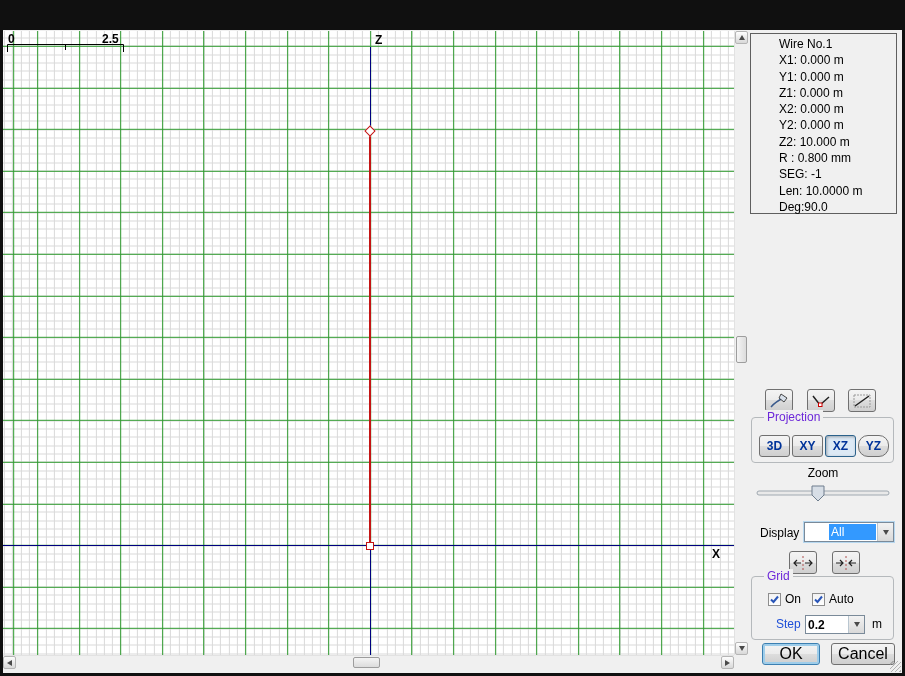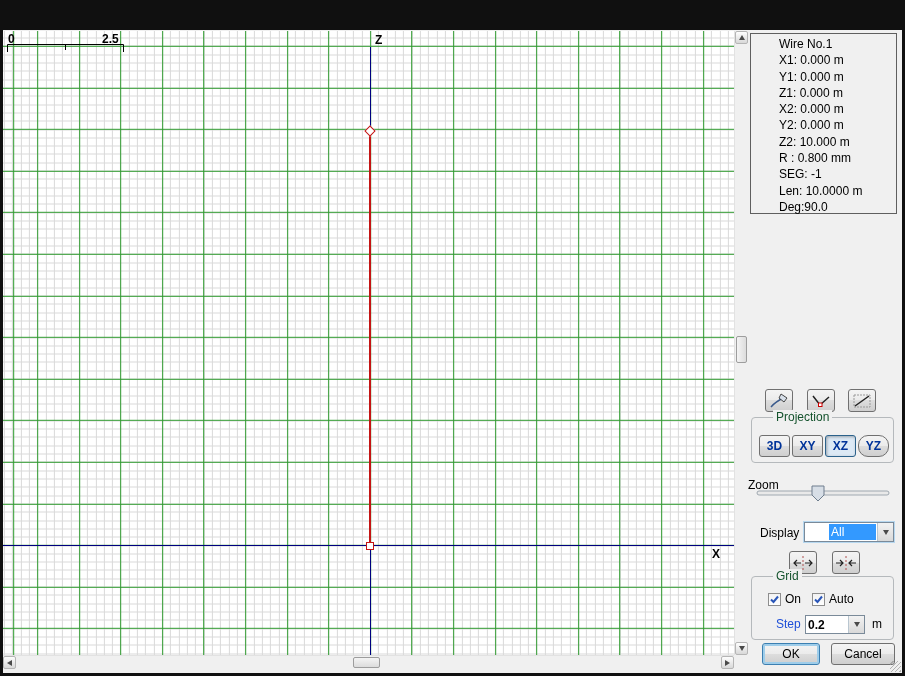--- a/index.html
+++ b/index.html
@@ -73,29 +73,29 @@
     background:#f0f0f0; padding:2px 0 0 8px;}
   .cursor-line{height:16px; line-height:16px; color:#000;}
 
   .tool-btn{position:absolute; width:28px; height:23px; border:1px solid #707070; border-radius:3px;
     background:linear-gradient(#f4f4f4,#ebebeb 50%,#dddddd 50%,#cfcfcf);
     display:flex; align-items:center; justify-content:center; cursor:default;}
   .tb1{left:17px; top:358px;} .tb2{left:59px; top:358px;} .tb3{left:100px; top:358px;}
   .fit1{left:41px; top:520px;} .fit2{left:84px; top:520px;}
 
   .groupbox{position:absolute; border:1px solid #b5b9bc; border-radius:4px;}
-  .groupbox-label{position:absolute; top:-8px; left:21px; background:#f0f0f0; padding:0 3px; color:#14532d; font-size:12px;}
+  .groupbox-label{position:absolute; top:-8px; left:12px; background:#f0f0f0; padding:0 3px; color:#6d28d9; font-size:12px;}
   .projection-box{left:3px; top:386px; width:143px; height:46px;}
   .proj-btn{position:absolute; top:17px; width:31px; height:22px; border:1px solid #707070; border-radius:3px;
     background:linear-gradient(#f4f4f4,#ebebeb 50%,#dddddd 50%,#cfcfcf);
     color:#003399; font-weight:bold; font-size:12px; font-family:inherit; cursor:default;}
   .pb0{left:7px;} .pb1{left:40px;} .pb2{left:73px;} .pb3{left:106px;border-radius:10px;}
   .proj-btn.active{background:#dce9f5; border-color:#2c628b; box-shadow:inset 1px 1px 3px rgba(0,0,0,.3);}
 
-  .zoom-label{position:absolute; left:0; top:447px; width:150px; color:#000;}
+  .zoom-label{position:absolute; left:0; top:435px; width:150px; text-align:center; color:#000;}
   .zoom-slider{position:absolute; left:8px; top:452px; width:134px; height:20px;}
 
   .display-label{position:absolute; left:12px; top:492px; height:20px; line-height:20px; color:#000;}
   .combo{position:absolute; background:#fff; border:1px solid #7a8a99; display:flex; align-items:center;}
   .display-combo{left:56px; top:491px; width:90px; height:20px; box-shadow:0 0 0 1px #b6d7ef;padding-left:23px;}
   .combo-text{flex:1; padding-left:2px; line-height:16px; color:#000; overflow:hidden; white-space:nowrap;}
   .combo-text.selected{background:var(--selection); color:#fff; margin:1px; }
   .combo-arrow{width:16px; height:100%; display:flex; align-items:center; justify-content:center;
     background:linear-gradient(#f2f2f2,#d9d9d9); border-left:1px solid #b9c6d0;}
 
@@ -104,21 +104,21 @@
   .check-wrap{position:absolute; display:flex; align-items:center; gap:4px; height:16px;}
   .cw-on{left:16px;} .cw-auto{left:60px;}
   .checkbox{width:13px; height:13px; border:1px solid #8e8e8e; background:linear-gradient(#f2f2f2,#fff);
     display:flex; align-items:center; justify-content:center;}
   .step-label{position:absolute; left:24px; top:38px; height:19px; line-height:19px; color:#1d4ed8;}
   .step-combo{left:53px; top:38px; width:60px; height:19px;font-weight:bold;}
   .unit-label{position:absolute; left:120px; top:38px; height:19px; line-height:19px; color:#000;}
 
   .push-btn{position:absolute; top:612px; height:22px; border:1px solid #707070; border-radius:3px;
     background:linear-gradient(#f4f4f4,#ebebeb 50%,#dddddd 50%,#cfcfcf);
-    font-size:12px; font-family:inherit; color:#000; cursor:default;}
+    font-size:16px; font-family:inherit; color:#000; cursor:default;}
   .ok{left:14px; width:58px; border-color:#3c7fb1; box-shadow:0 0 0 2px #9ecdea inset;}
   .cancel{left:83px; width:64px;}
 
   .grip{position:absolute; right:1px; bottom:1px; width:11px; height:11px;
     background:repeating-linear-gradient(135deg, transparent 0 2px, #9a9a9a 2px 3px); opacity:.7;}
 </style>
 </head>
 <body>
 
 <div class="window">

